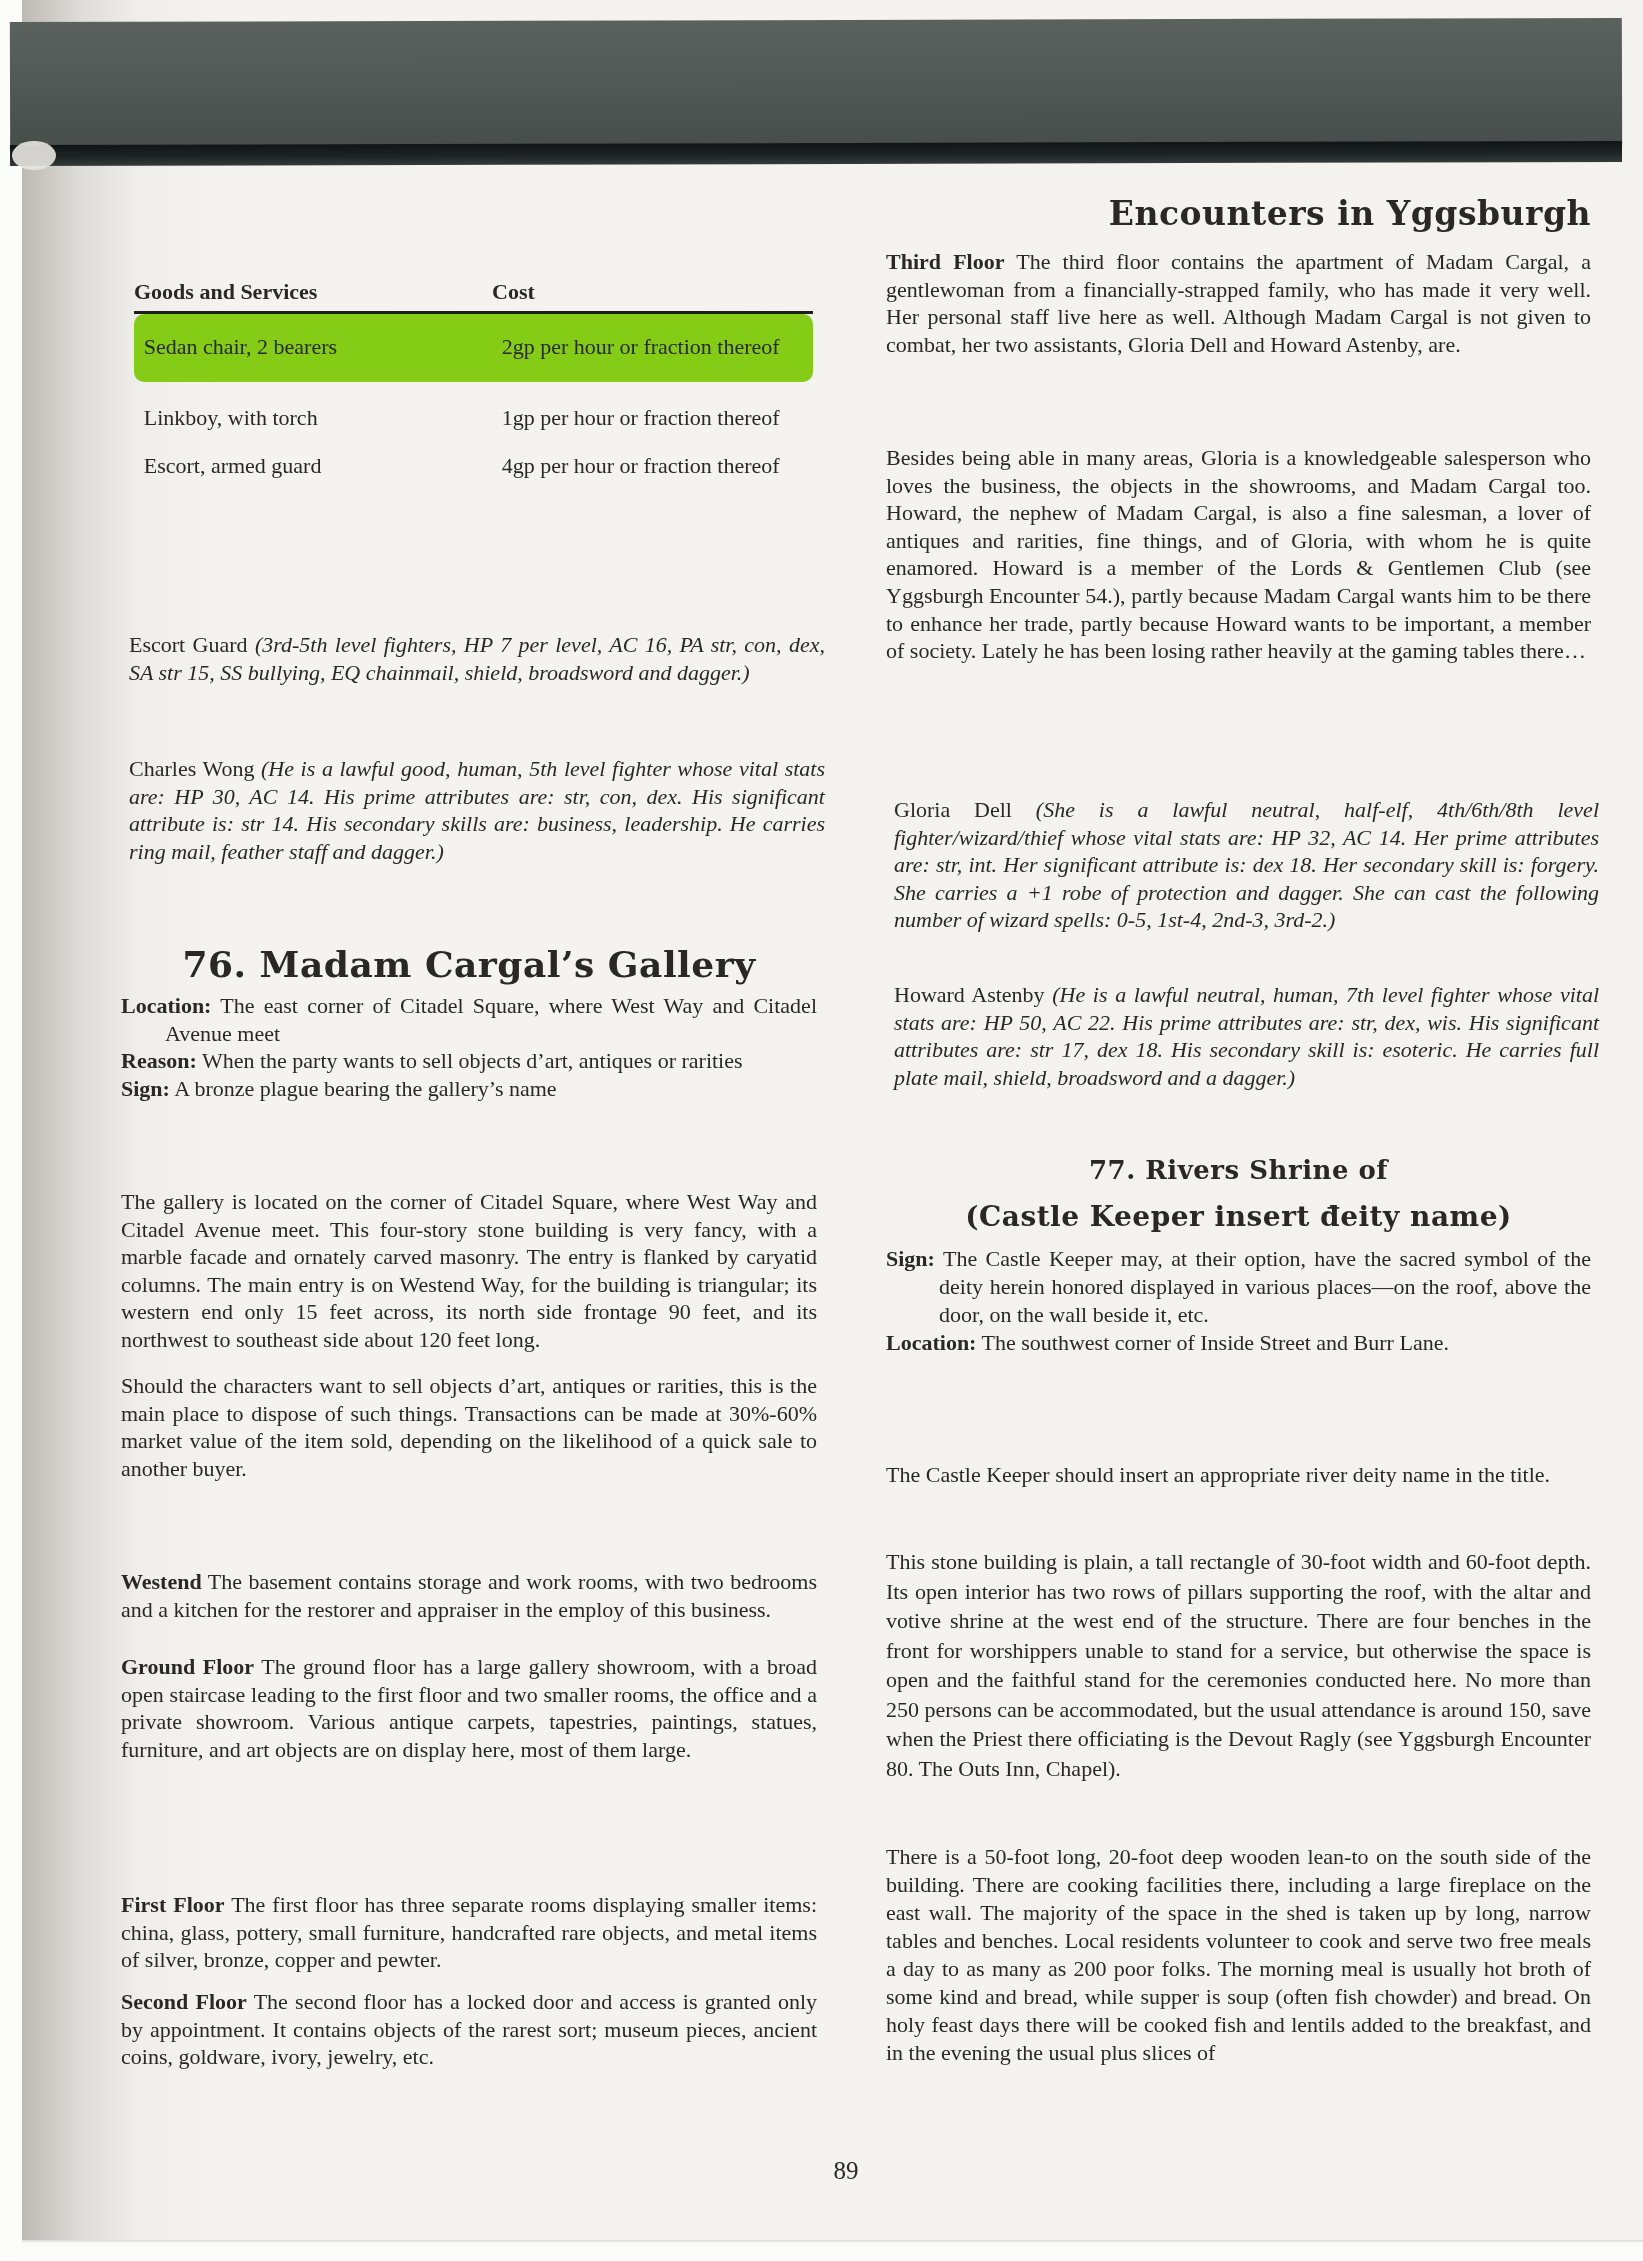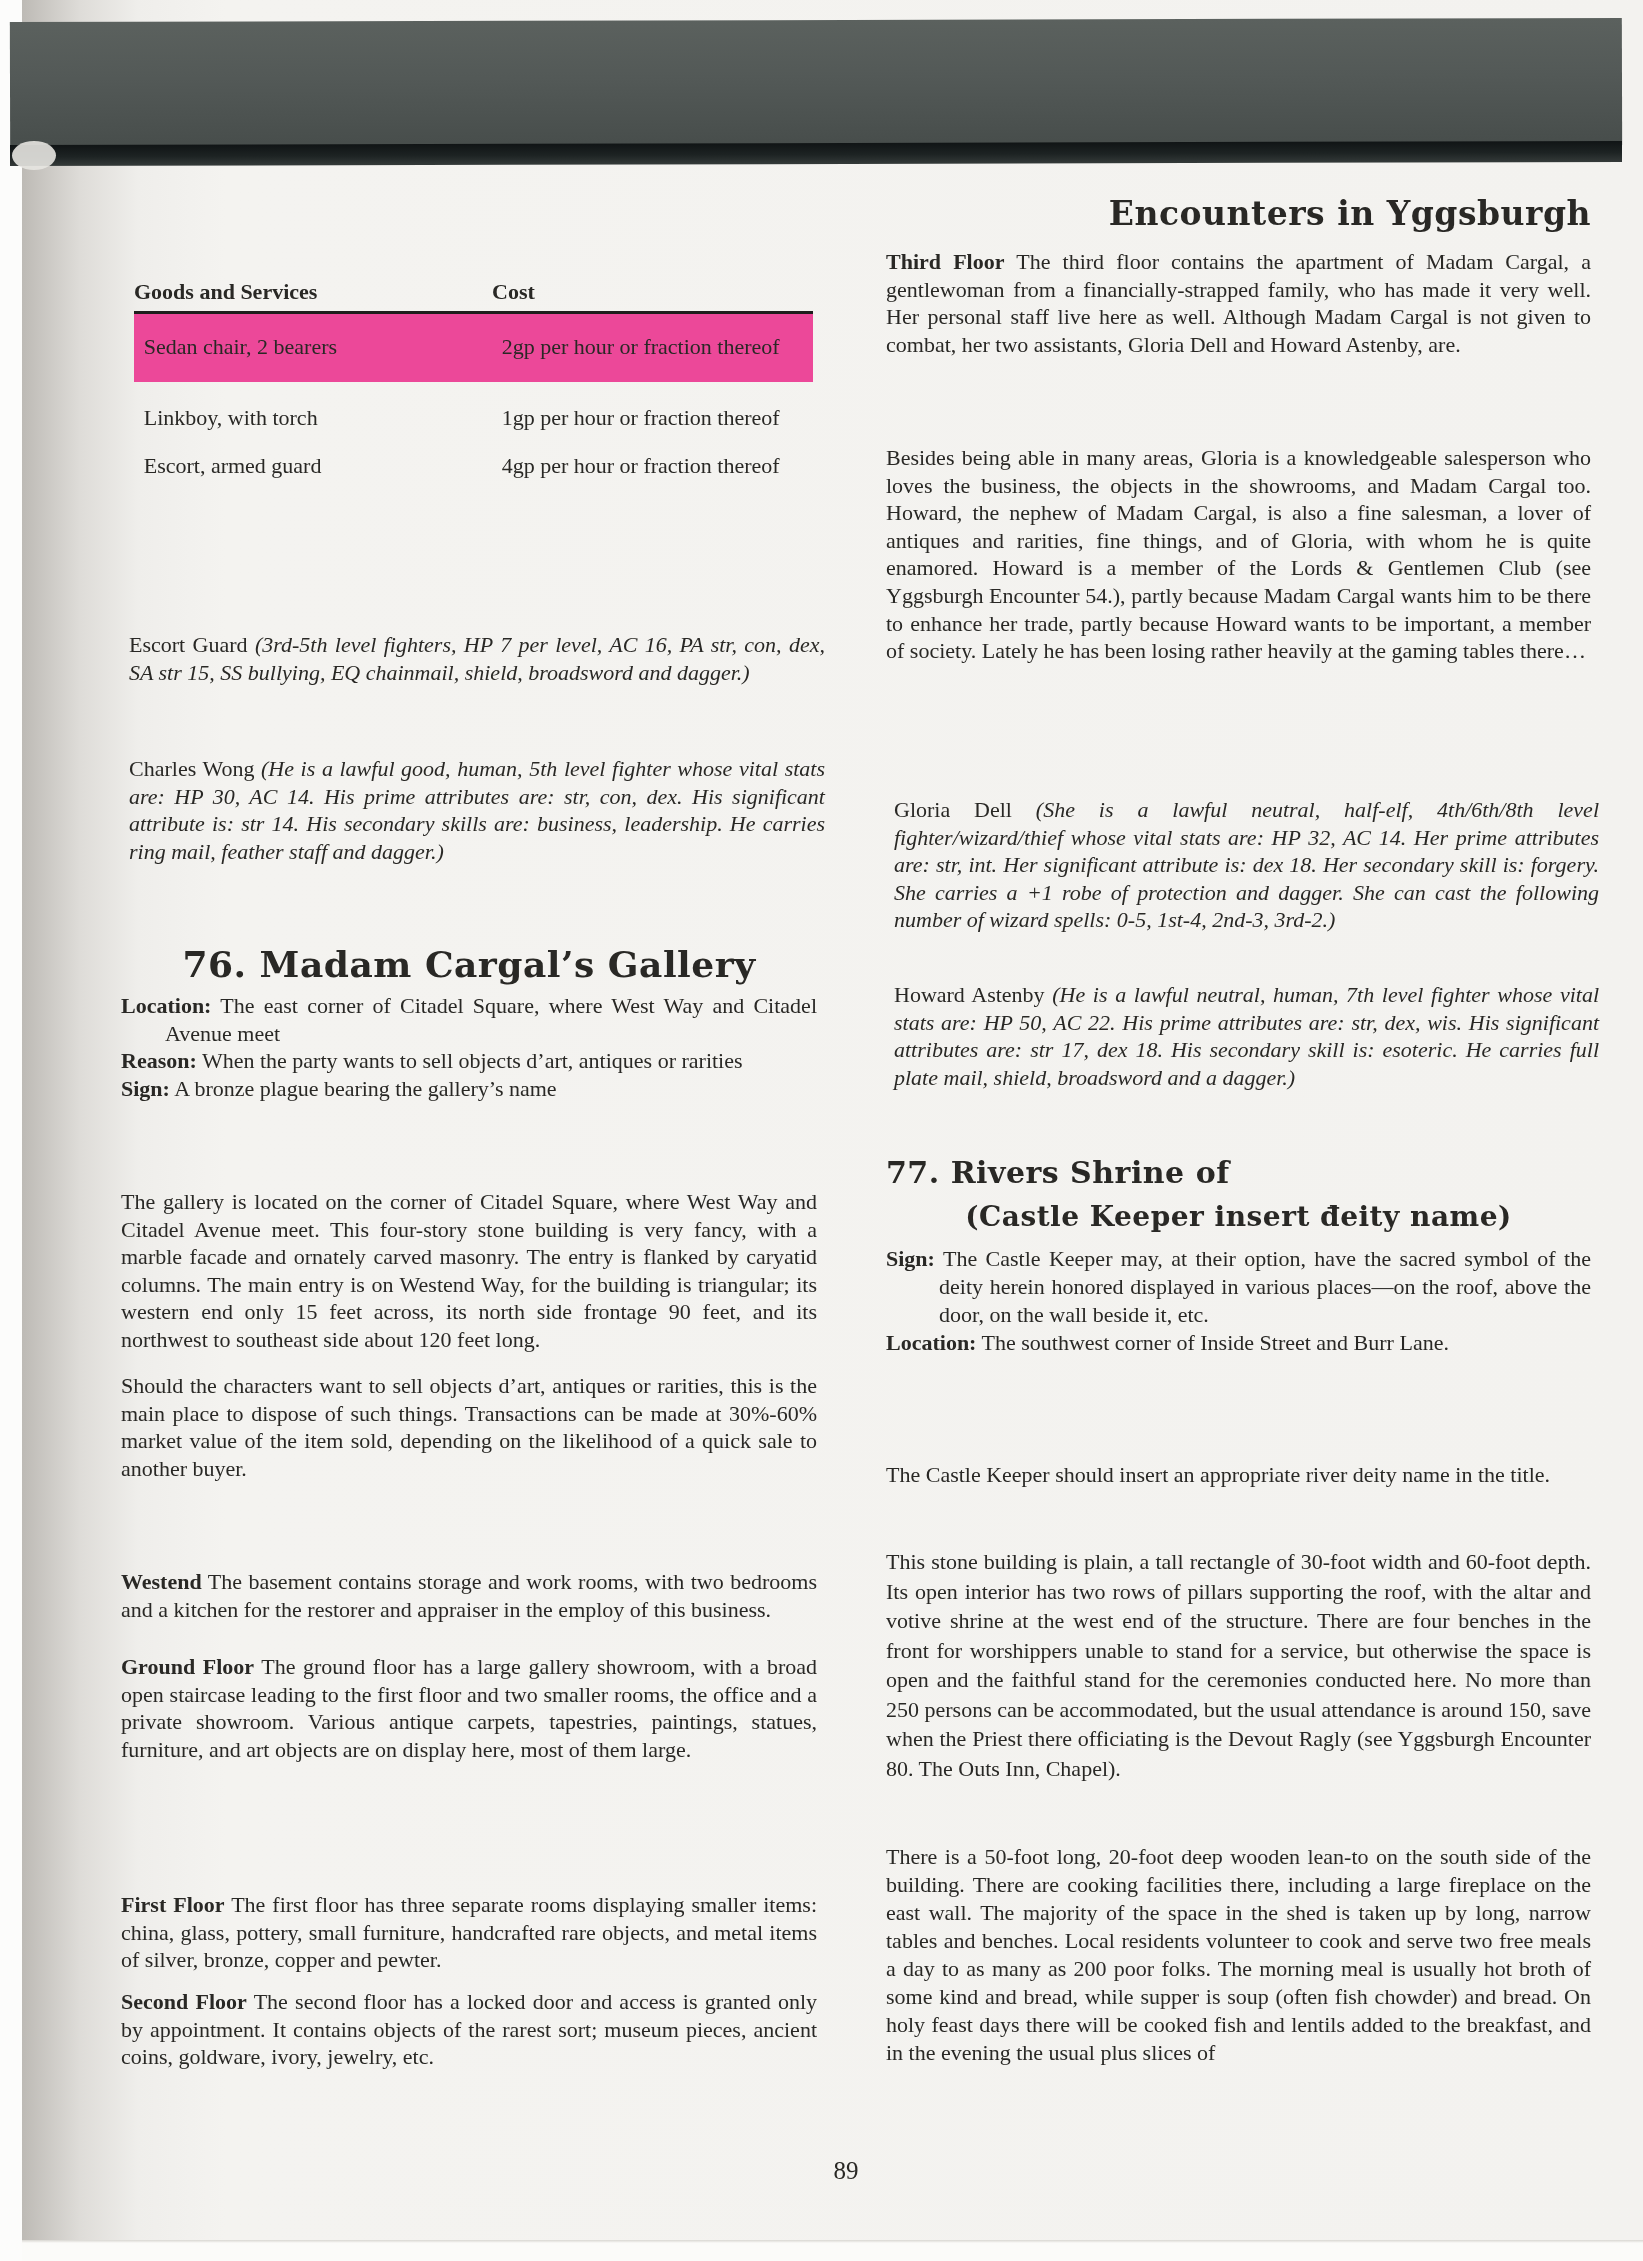--- a/index.html
+++ b/index.html
@@ -40,27 +40,27 @@
   .lead{font-weight:bold;}
 
   
   .gtable{font-size:22px;line-height:27px;}
   .t-head{display:flex;font-weight:bold;font-weight:600;}
   .t-head .c1{width:358px;}
   .t-rule{border-top:3.9px solid #1e1e1c;margin-top:5.8px;}
   .t-row{display:flex;margin-bottom:20.3px;}
   .t-row .c1{width:348px;padding-left:9.7px;flex:none;}
   .t-row .c2{flex:1;padding-left:92px;text-indent:-82px;}
-  .shade{background:#ec4899;padding:19.3px 0 1.9px 0;margin:0 0 0 0;}
+  .shade{background:#84cc16;padding:19.3px 0 1.9px 0;margin:0 0 0 0;border-radius:10px;}
   .unshaded{padding-top:22px;}
 
   .h-enc{font-family:"DejaVu Serif",serif;font-weight:bold;letter-spacing:0.5px;}
   .right-header{font-size:33px;text-align:right;}
   .h76{font-size:36px;text-align:center;}
-  .h77a{font-size:30px;text-align:left;}
+  .h77a{font-size:26px;text-align:center;}
   .h77b{font-size:28px;text-align:center;}
 
   .meta{font-size:22px;line-height:27.6px;text-align:justify;margin:0;}
   .meta-hang-90{padding-left:44px;text-indent:-44px;}
   .meta-hang-110{padding-left:53px;text-indent:-53px;}
 
   .lh58{line-height:28px;}
   .lh61{line-height:29.5px;}
 
   .pageno{position:absolute;left:812px;top:2157px;width:68px;text-align:center;font-size:25px;}

